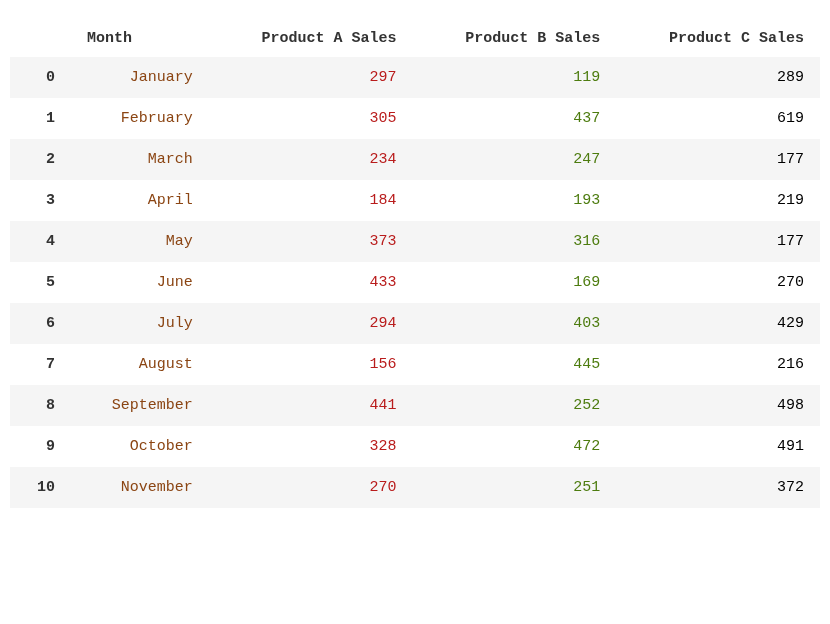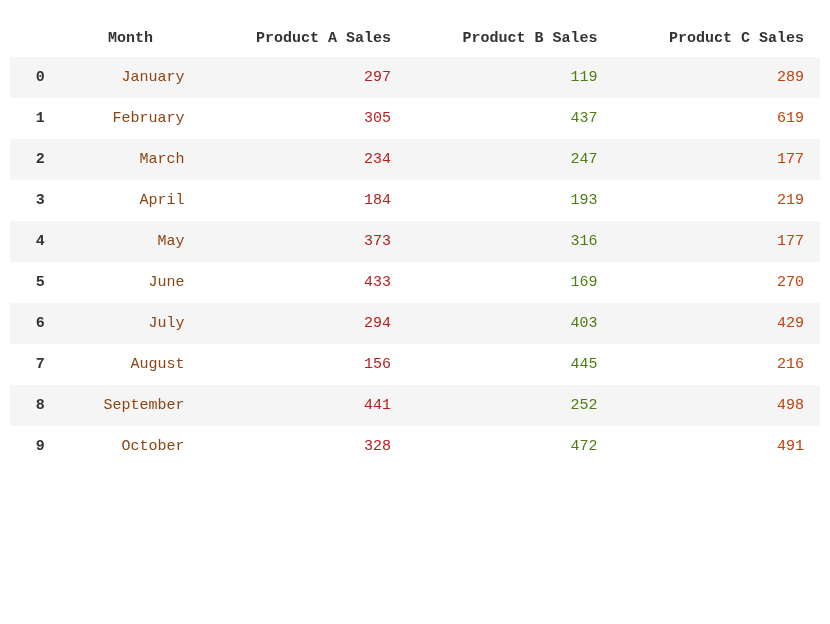--- a/index.html
+++ b/index.html
@@ -36,21 +36,21 @@
       text-align: right;
       background: #ffffff;
       font-size: 15px;
     }
 
     thead tr th:first-child {
       text-align: right;
     }
 
     thead tr th:nth-child(2) {
-      text-align: center;
+      text-align: left;
     }
 
     tbody tr {
       border: none;
     }
 
     tbody tr:nth-child(odd) {
       background-color: #f5f5f5;
     }
 
@@ -78,21 +78,21 @@
 
     tbody tr td:nth-child(3) {
       color: #b91c1c;
     }
 
     tbody tr td:nth-child(4) {
       color: #4d7c0f;
     }
 
     tbody tr td:nth-child(5) {
-      color: #c2410c;
+      color: #000000;
     }
   </style>
 </head>
 <body>
 
 <div class="table-container">
   <table>
     <thead>
       <tr>
         <th></th>
@@ -166,15 +166,22 @@
           <td>252</td>
           <td>498</td>
         </tr>
         <tr>
           <td>9</td>
           <td>October</td>
           <td>328</td>
           <td>472</td>
           <td>491</td>
         </tr>
+        <tr>
+          <td>10</td>
+          <td>November</td>
+          <td>270</td>
+          <td>251</td>
+          <td>372</td>
+        </tr>
       </tbody>
   </table>
 </div>
 
 </body></html>

